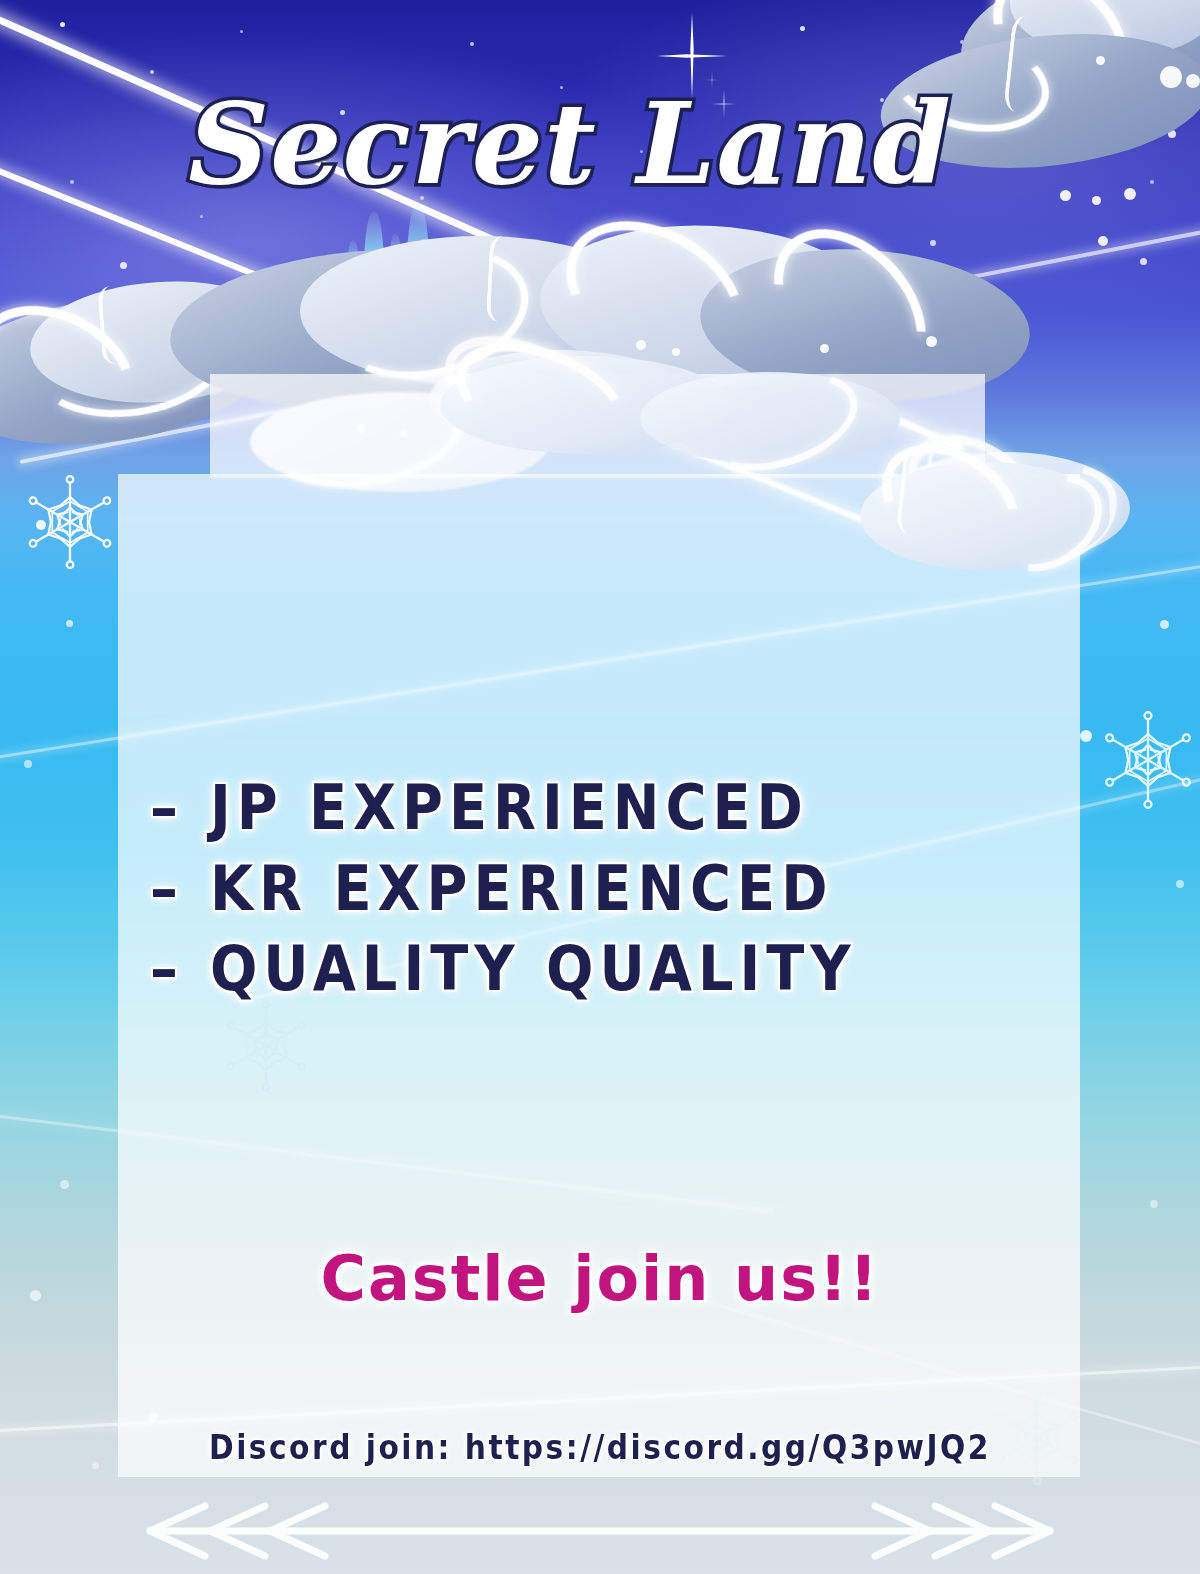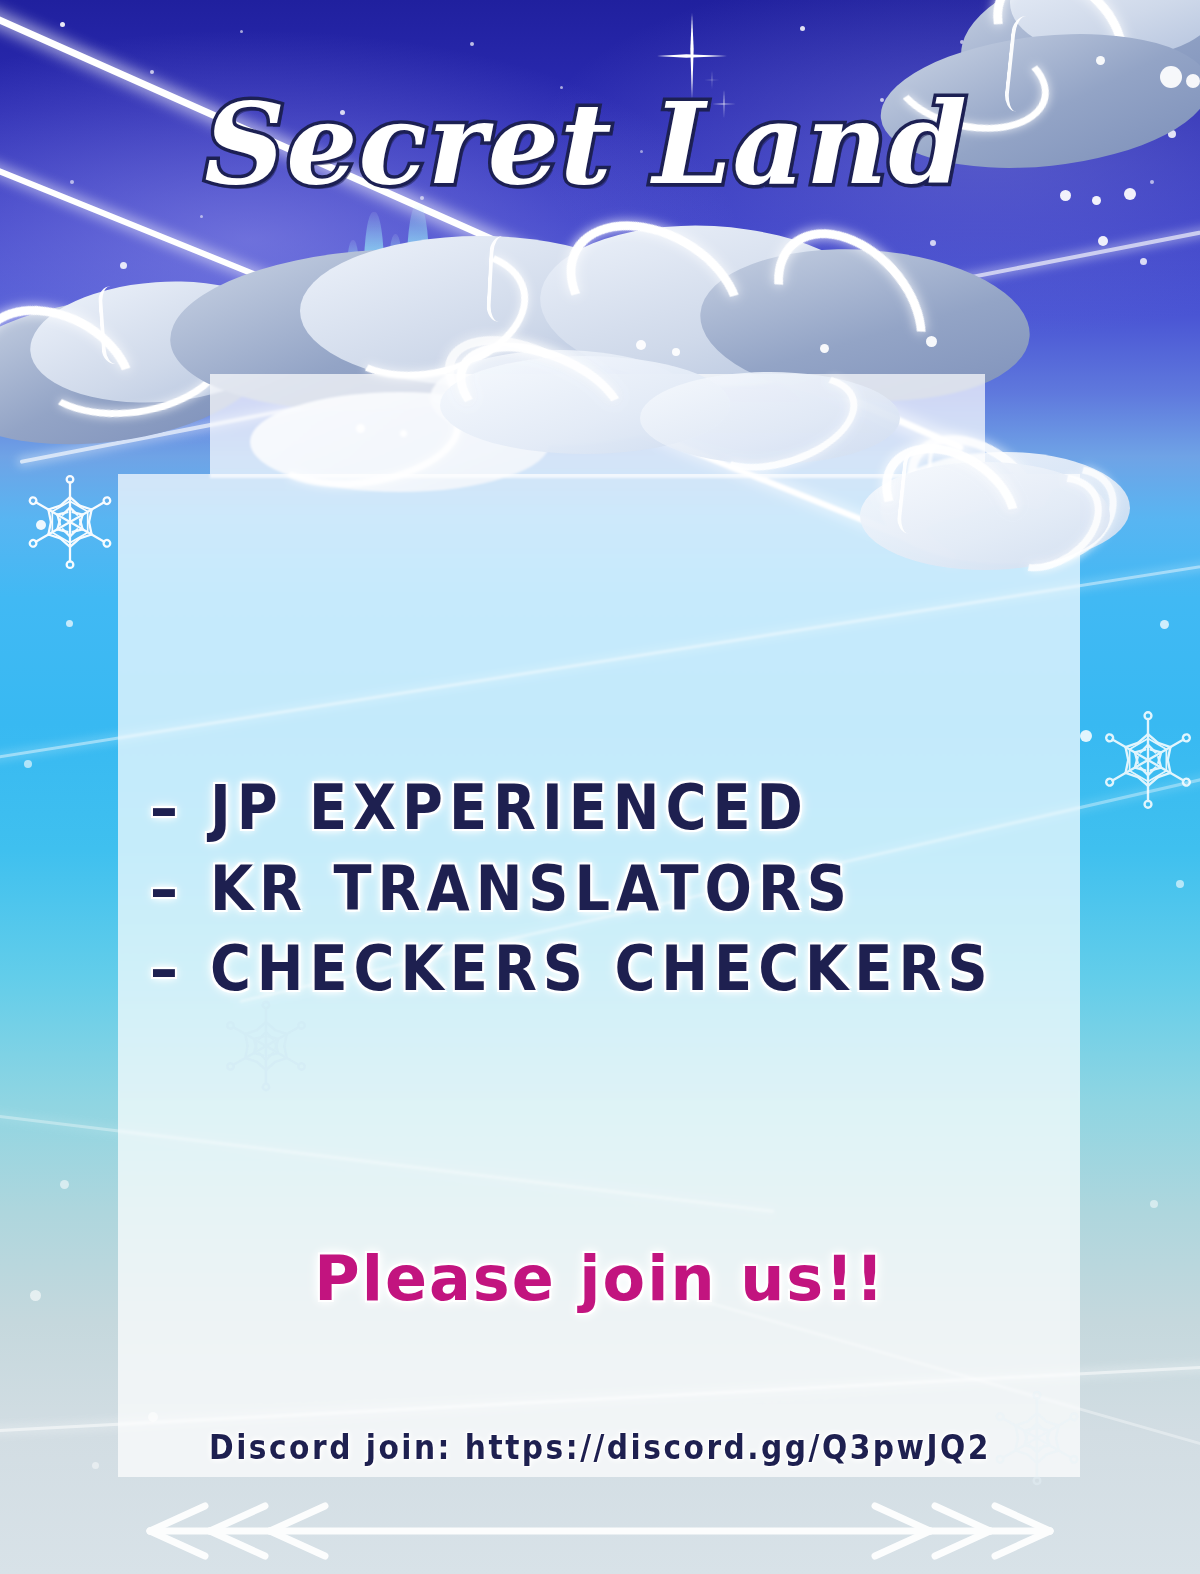--- a/index.html
+++ b/index.html
@@ -112,21 +112,21 @@
   .panel {
     position:absolute;
     background:rgba(255,255,255,.70);
     backdrop-filter:blur(1px);
   }
   .panel-top { left:210px; top:374px; width:775px; height:104px; }
   .panel-main{ left:118px; top:474px; width:962px; height:1003px; }
 
   
   .title-wrap {
-    position:absolute; left:16px; top:88px; width:1140px; text-align:center;
+    position:absolute; left:0; top:88px; width:1140px; text-align:center;
     z-index:20; pointer-events:none;
   }
   .title-line {
     font-family:"DejaVu Serif", serif;
     font-style:italic;
     font-weight:700;
     color:#ffffff;
     letter-spacing:1px;
     line-height:1.0;
     -webkit-text-stroke:7px #1d2154;
@@ -407,29 +407,29 @@
   </div>
 
 
   <div class="needs">
     <div class="need-row">
       <span class="need-dash">–</span>
       <span>JP EXPERIENCED</span>
     </div>
     <div class="need-row">
       <span class="need-dash">–</span>
-      <span>KR TRANSLATORS</span>
+      <span>KR EXPERIENCED</span>
     </div>
     <div class="need-row">
       <span class="need-dash">–</span>
-      <span>CHECKERS CHECKERS</span>
+      <span>QUALITY QUALITY</span>
     </div>
   </div>
 
-  <div class="join">Please join us!!</div>
+  <div class="join">Castle join us!!</div>
 
   <div class="discord">Discord join: https://discord.gg/Q3pwJQ2</div>
 
   <div class="divider">
     <svg viewBox="0 0 980 64" width="980" height="64" aria-hidden="true">
       <g stroke="#ffffff" stroke-width="7" fill="none" stroke-linecap="round" opacity=".92">
         <line x1="40" y1="31" x2="940" y2="31"></line>
 
         <line x1="40" y1="31" x2="95" y2="6"></line>
         <line x1="40" y1="31" x2="95" y2="56"></line>

